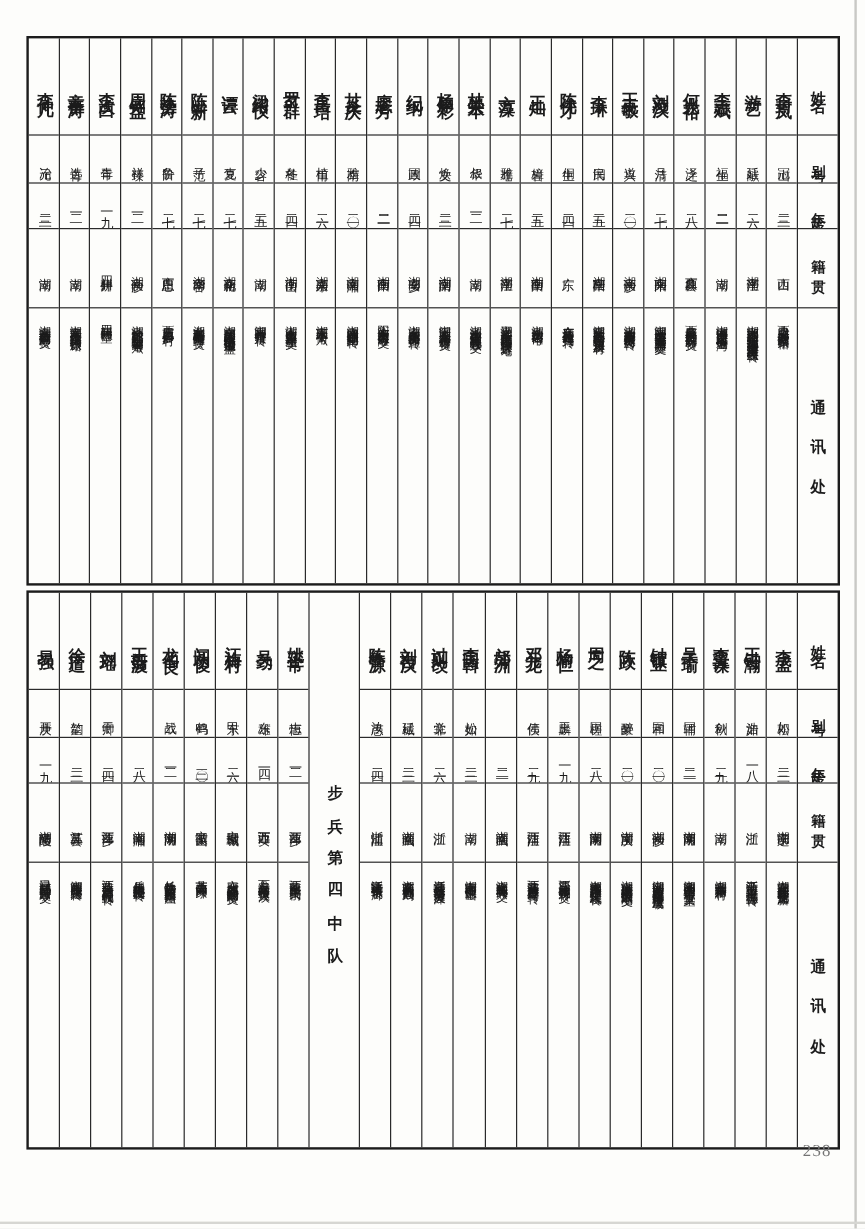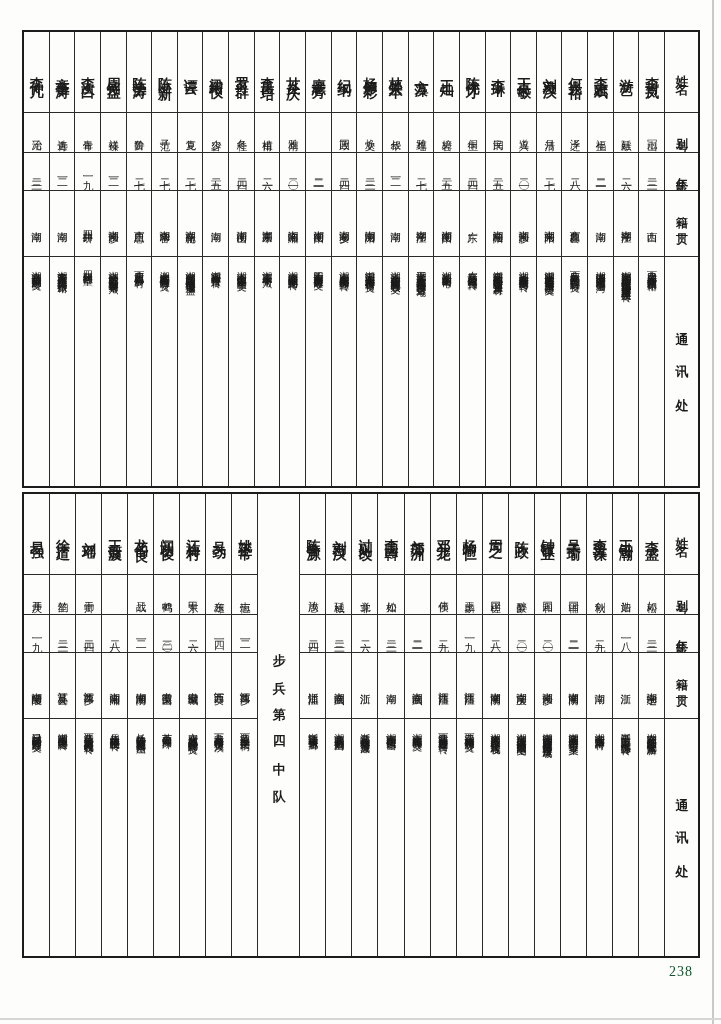--- a/index.html
+++ b/index.html
@@ -36,21 +36,21 @@
 
   .col.header .cell{font-weight:bold;}
   .col.header .hc-0{font-size:13px;letter-spacing:0.55em;}
   .col.header .hc-1{font-size:12px;letter-spacing:0.35em;}
   .col.header .hc-2{font-size:12px;letter-spacing:0.35em;}
   .col.header .hc-3{font-size:12px;letter-spacing:1.4em;}
   .col.header .hc-4{font-size:13px;letter-spacing:2.6em;padding-top:0;justify-content:center;}
 
   .col.divider .cell{border-top:none;flex:1 1 auto;font-size:13px;font-weight:bold;letter-spacing:2.1em;}
 
-  .page-number{position:absolute;right:28px;bottom:44px;font-size:14px;letter-spacing:1px;color:#14532d;}
+  .page-number{position:absolute;right:28px;bottom:56px;font-size:14px;letter-spacing:1px;color:#737373;}
 </style>
 </head>
 <body>
 
 <div class="page">
   <div class="scan-edge-right"></div>
   <div class="scan-edge-bottom"></div>
 
   <div class="rtable top">
       <div class="col header">

